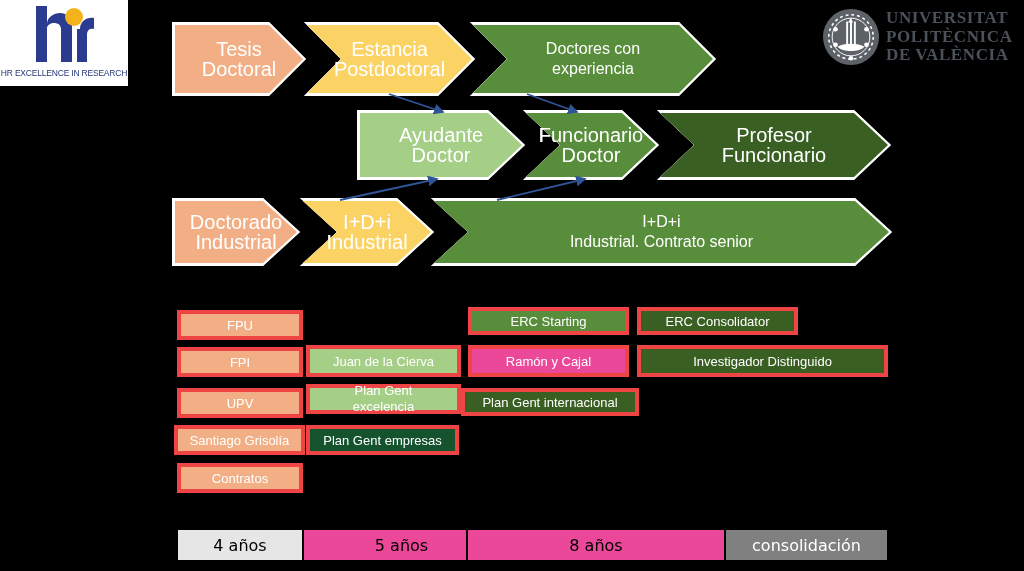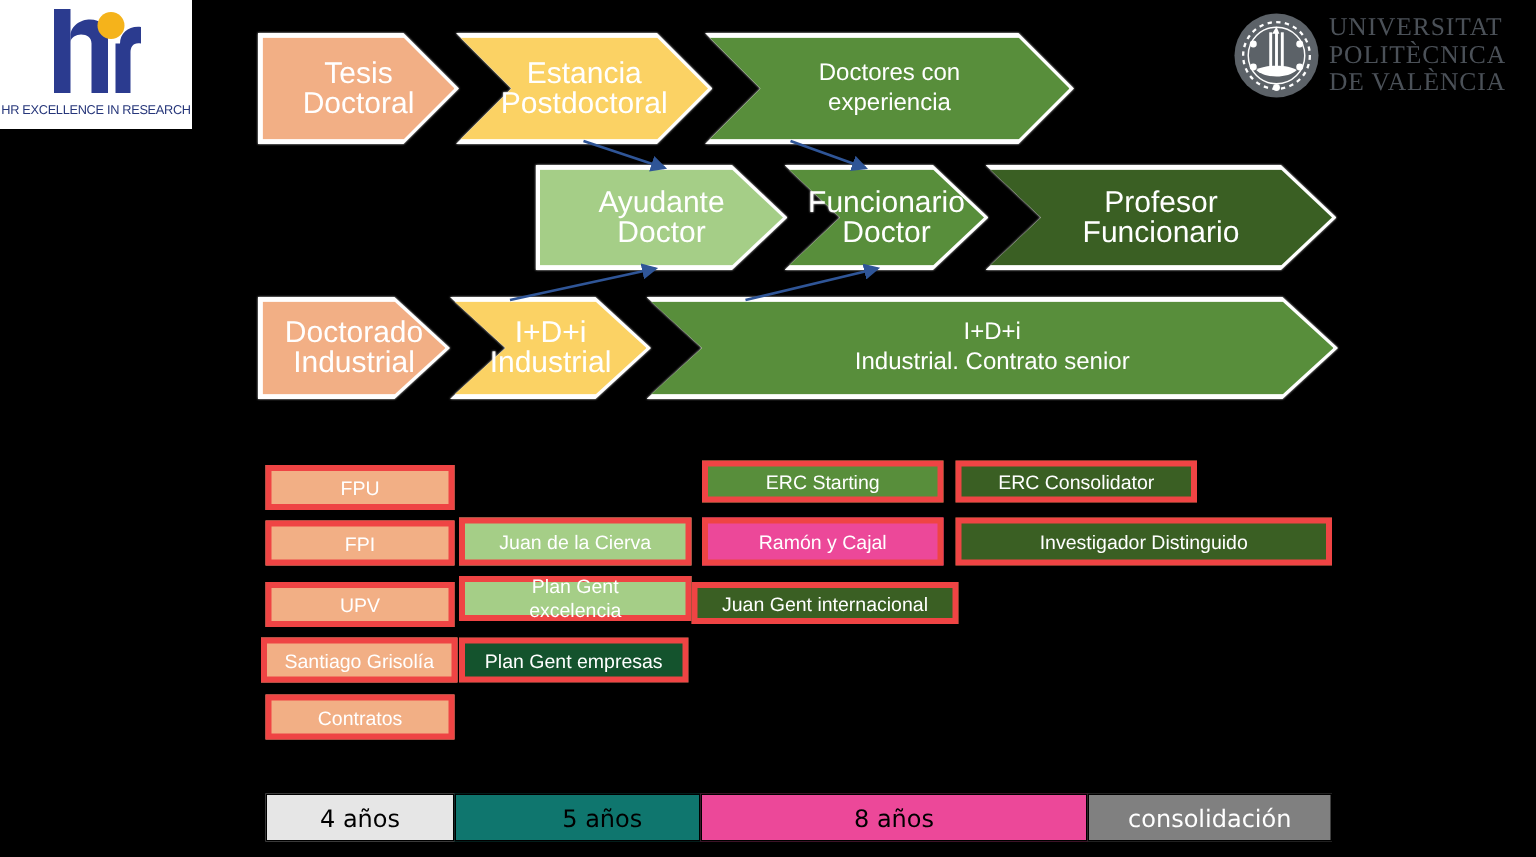--- a/index.html
+++ b/index.html
@@ -48,21 +48,21 @@
   }
   #upv-logo .seal { position: absolute; left: 0px; top: 2px; width: 58px; height: 58px; }
   #upv-logo .wordmark {
     position: absolute;
     left: 64px; top: 3px;
     color: #4b5158;
     font-family: "Liberation Serif", serif;
     font-size: 17px;
     line-height: 18.5px;
     letter-spacing: 0.6px;
-    font-weight: normal;
+    font-weight: bold;
   }
   #upv-logo .wordmark div { white-space: nowrap; }
 
   
   .chev {
     position: absolute;
     box-sizing: border-box;
     display: flex;
     align-items: center;
     justify-content: center;
@@ -207,31 +207,31 @@
       <div class="pbox" style="left: 177px; top: 310px; width: 126px; height: 30px; background: rgb(242, 175, 133);"><span>FPU</span></div>
       <div class="pbox" style="left: 468px; top: 307px; width: 161px; height: 28px; background: rgb(88, 142, 59);"><span>ERC Starting</span></div>
       <div class="pbox" style="left: 637px; top: 307px; width: 161px; height: 28px; background: rgb(58, 95, 35);"><span>ERC Consolidator</span></div>
       <div class="pbox" style="left: 177px; top: 347px; width: 126px; height: 30px; background: rgb(242, 175, 133);"><span>FPI</span></div>
       <div class="pbox" style="left: 306px; top: 345px; width: 155px; height: 32px; background: rgb(165, 206, 135);"><span>Juan de la Cierva</span></div>
       <div class="pbox" style="left: 468px; top: 345px; width: 161px; height: 32px; background: #ec4899;"><span>Ramón y Cajal</span></div>
       <div class="pbox" style="left: 637px; top: 345px; width: 251px; height: 32px; background: rgb(58, 95, 35);"><span>Investigador  Distinguido</span></div>
       <div class="pbox" style="left: 177px; top: 388px; width: 126px; height: 30px; background: rgb(242, 175, 133);"><span>UPV</span></div>
       <div class="pbox" style="left: 306px; top: 384px; width: 155px; height: 30px; background: rgb(165, 206, 135);"><span style="line-height: 16px; display: block;">Plan Gent
 excelencia</span></div>
-      <div class="pbox" style="left: 461px; top: 388px; width: 178px; height: 28px; background: rgb(58, 95, 35);"><span>Juan Gent internacional</span></div>
+      <div class="pbox" style="left: 461px; top: 388px; width: 178px; height: 28px; background: rgb(58, 95, 35);"><span>Plan Gent internacional</span></div>
       <div class="pbox" style="left: 174px; top: 425px; width: 131px; height: 30px; background: rgb(242, 175, 133);"><span>Santiago Grisolía</span></div>
       <div class="pbox" style="left: 306px; top: 425px; width: 153px; height: 30px; background: #14532d;"><span>Plan Gent empresas</span></div>
       <div class="pbox" style="left: 177px; top: 463px; width: 126px; height: 30px; background: rgb(242, 175, 133);"><span>Contratos</span></div>
     </div>
 
   <div id="timeline-host">
       <div class="tl" style="left: 177px; top: 529px; width: 126px; height: 32px; background: rgb(230, 230, 230); color: rgb(0, 0, 0);">
         <span>4 años</span>
       </div>
-      <div class="tl" style="left: 303px; top: 529px; width: 164px; height: 32px; background: #0f766e; color: rgb(0, 0, 0); padding-left: 33px;">
+      <div class="tl" style="left: 303px; top: 529px; width: 164px; height: 32px; background: #ec4899; color: rgb(0, 0, 0); padding-left: 33px;">
         <span>5 años</span>
       </div>
       <div class="tl" style="left: 467px; top: 529px; width: 258px; height: 32px; background: #ec4899; color: rgb(0, 0, 0);">
         <span>8 años</span>
       </div>
       <div class="tl" style="left: 725px; top: 529px; width: 163px; height: 32px; background: rgb(128, 128, 128); color: rgb(255, 255, 255);">
         <span>consolidación</span>
       </div>
     </div>
 

